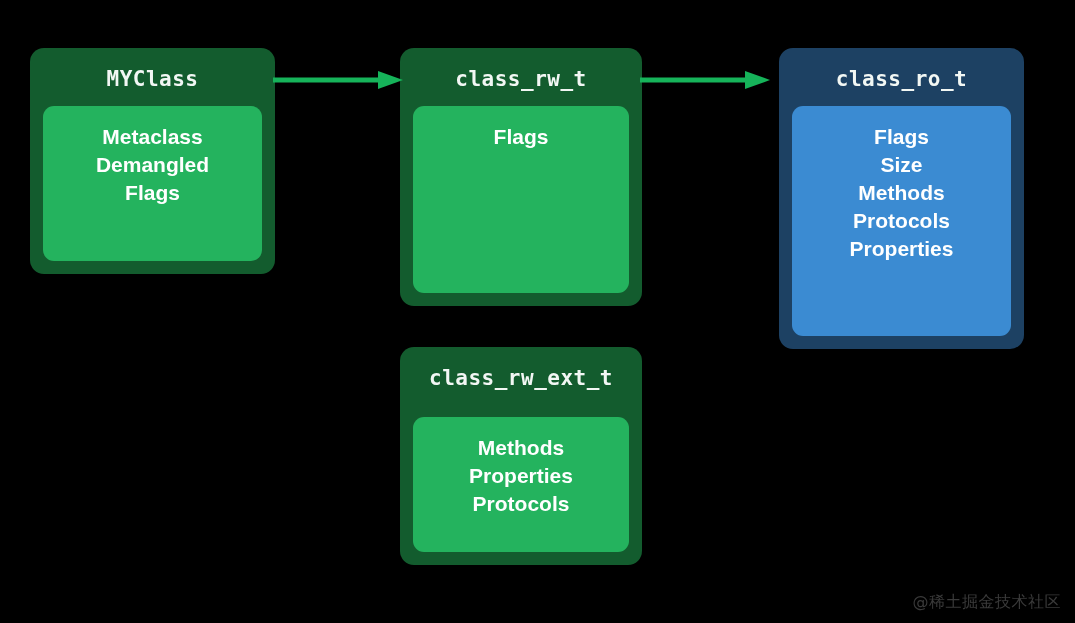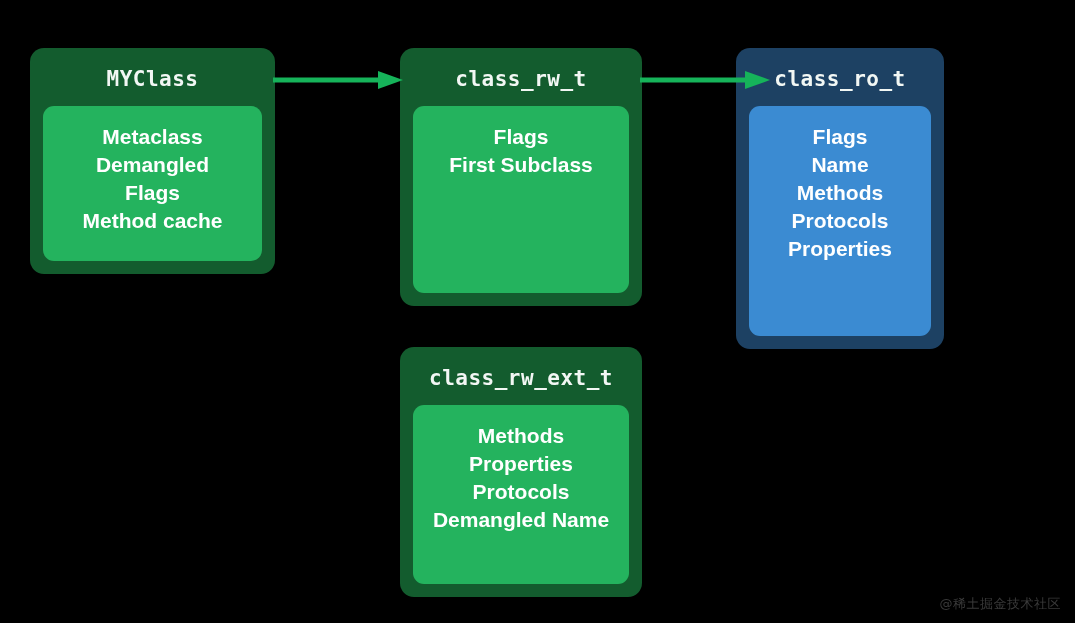--- a/index.html
+++ b/index.html
@@ -74,95 +74,92 @@
     white-space: nowrap;
   }
 
   
   #node-myclass        { left: 30px;  top: 48px;  width: 245px; height: 226px; }
   #node-myclass .node-body   { padding-top: 17px; }
 
   #node-class-rw-t     { left: 400px; top: 48px;  width: 242px; height: 258px; }
   #node-class-rw-t .node-body { padding-top: 17px; }
 
-  #node-class-ro-t     { left: 736px; top: 48px;  width: 208px; height: 301px; }
+  #node-class-ro-t     { left: 779px; top: 48px;  width: 245px; height: 301px; }
   #node-class-ro-t .node-body { padding-top: 17px; }
 
-  #node-class-rw-ext-t { left: 400px; top: 347px; width: 242px; height: 250px; }
+  #node-class-rw-ext-t { left: 400px; top: 347px; width: 242px; height: 218px; gap: 12px; }
   #node-class-rw-ext-t .node-body { padding-top: 17px; }
 
   
   .arrow {
     position: absolute;
     height: 24px;
     display: block;
   }
   #arrow-1 { left: 273px; top: 68px;  width: 130px; }
   #arrow-2 { left: 640px; top: 68px;  width: 130px; }
 
   
   #watermark {
     position: absolute;
     right: 14px;
     bottom: 10px;
     color: #3a3a3a;
-    font-size: 13px;
+    font-size: 16px;
     font-family: "DejaVu Sans", sans-serif;
     letter-spacing: 0.5px;
     user-select: none;
   }
 </style>
 </head>
 <body>
 
 <div class="canvas">
 
   <div class="node green" id="node-myclass">
     <div class="node-title">MYClass</div>
     <div class="node-body green">
       <ul class="field-list">
         <li>Metaclass</li>
         <li>Demangled</li>
         <li>Flags</li>
-        <li>Method cache</li>
       </ul>
     </div>
   </div>
 
   <div class="node green" id="node-class-rw-t">
     <div class="node-title">class_rw_t</div>
     <div class="node-body green">
       <ul class="field-list">
         <li>Flags</li>
-        <li>First Subclass</li>
       </ul>
     </div>
   </div>
 
   <div class="node blue" id="node-class-ro-t">
     <div class="node-title">class_ro_t</div>
     <div class="node-body blue">
       <ul class="field-list">
         <li>Flags</li>
-        <li>Name</li>
+        <li>Size</li>
         <li>Methods</li>
         <li>Protocols</li>
         <li>Properties</li>
       </ul>
     </div>
   </div>
 
   <div class="node green" id="node-class-rw-ext-t">
     <div class="node-title">class_rw_ext_t</div>
     <div class="node-body green">
       <ul class="field-list">
         <li>Methods</li>
         <li>Properties</li>
         <li>Protocols</li>
-        <li>Demangled Name</li>
       </ul>
     </div>
   </div>
 
   <svg class="arrow" id="arrow-1" viewBox="0 0 130 24">
     <line x1="0" y1="12" x2="108" y2="12" stroke="#16b35a" stroke-width="5"></line>
     <polygon points="105,3 130,12 105,21" fill="#16b35a"></polygon>
   </svg>
 
   <svg class="arrow" id="arrow-2" viewBox="0 0 130 24">

